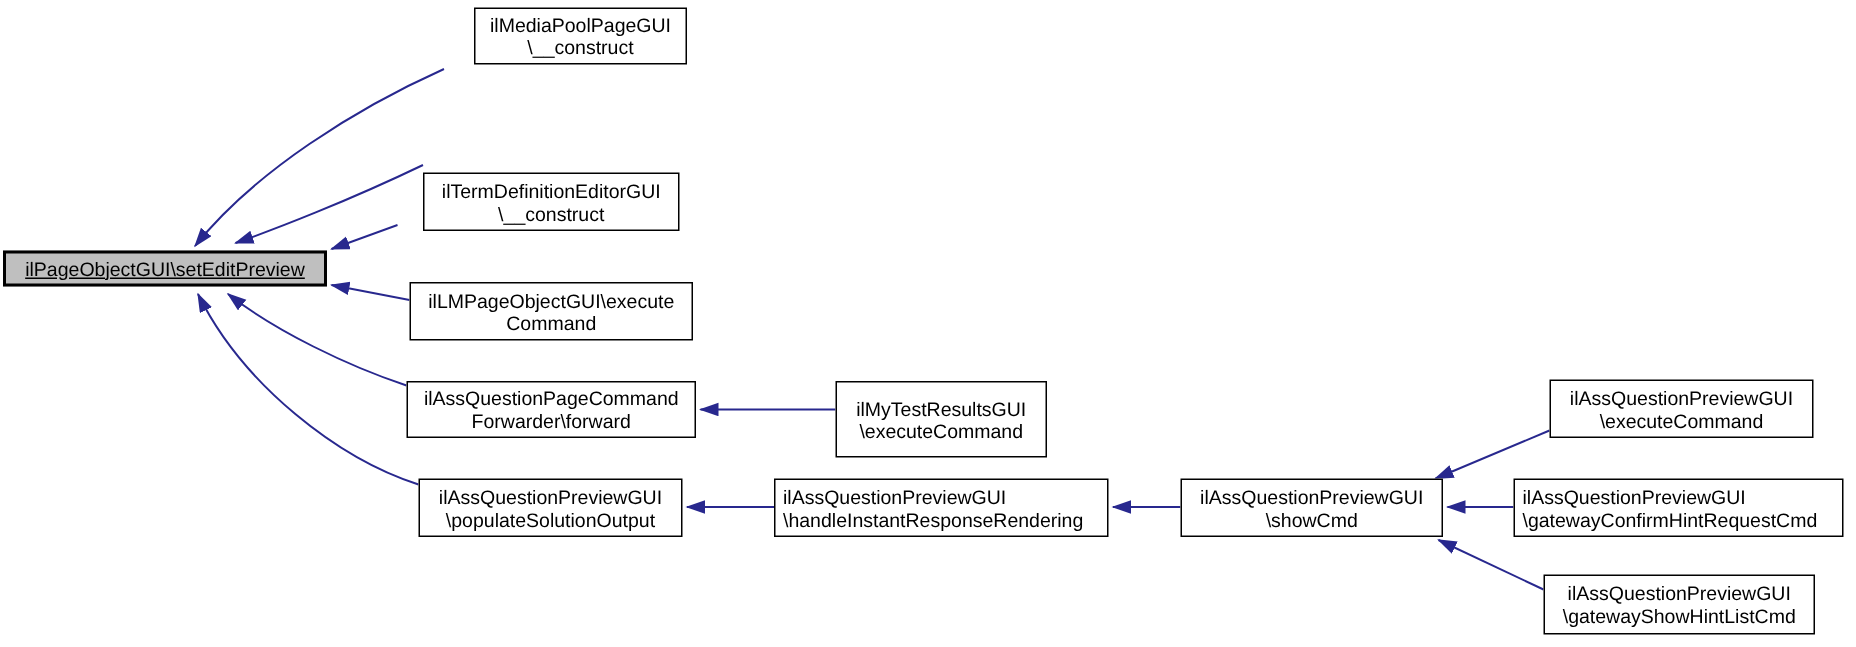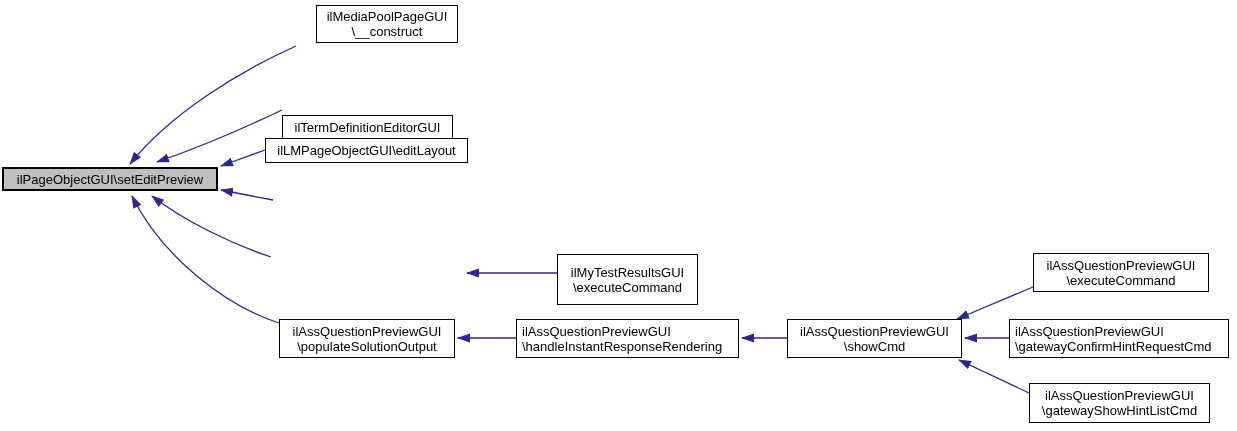--- a/index.html
+++ b/index.html
@@ -40,20 +40,21 @@
     line-height: 15px;
     display: flex;
     align-items: center;
     justify-content: center;
     text-align: center;
     white-space: pre-line;
   }
   .node.hl {
     background: var(--highlight-fill, #bfbfbf);
     border-width: 2px;
+    text-decoration: underline;
   }
   .node.left {
     justify-content: flex-start;
     text-align: left;
     padding-left: 5px;
   }
 </style>
 </head>
 <body>
 
@@ -80,23 +81,26 @@
   </svg>
 
   <div class="node hl" style="left:2px; top:167px; width:216px; height:24px;">ilPageObjectGUI\setEditPreview</div>
 
   <div class="node" style="left:296px; top:5px; width:142px; height:38px;margin-left:20px;">ilMediaPoolPageGUI
 \__construct</div>
 
   <div class="node" style="left:282px; top:71px; width:171px; height:39px;margin-top:44px;">ilTermDefinitionEditorGUI
 \__construct</div>
 
-  <div class="node" style="left:265px; top:138px; width:203px; height:25px;">ilLMPageObjectGUI\editLayout</div>
 
+  <div class="node" style="left:273px; top:188px; width:189px; height:39px;">ilLMPageObjectGUI\execute
+Command</div>
 
+  <div class="node" style="left:271px; top:254px; width:193px; height:38px;">ilAssQuestionPageCommand
+Forwarder\forward</div>
 
   <div class="node" style="left:279px; top:319px; width:176px; height:39px;">ilAssQuestionPreviewGUI
 \populateSolutionOutput</div>
 
   <div class="node" style="left:557px; top:254px; width:141px; height:51px;">ilMyTestResultsGUI
 \executeCommand</div>
 
   <div class="node left" style="left:516px; top:319px; width:223px; height:39px;">ilAssQuestionPreviewGUI
 \handleInstantResponseRendering</div>
 

